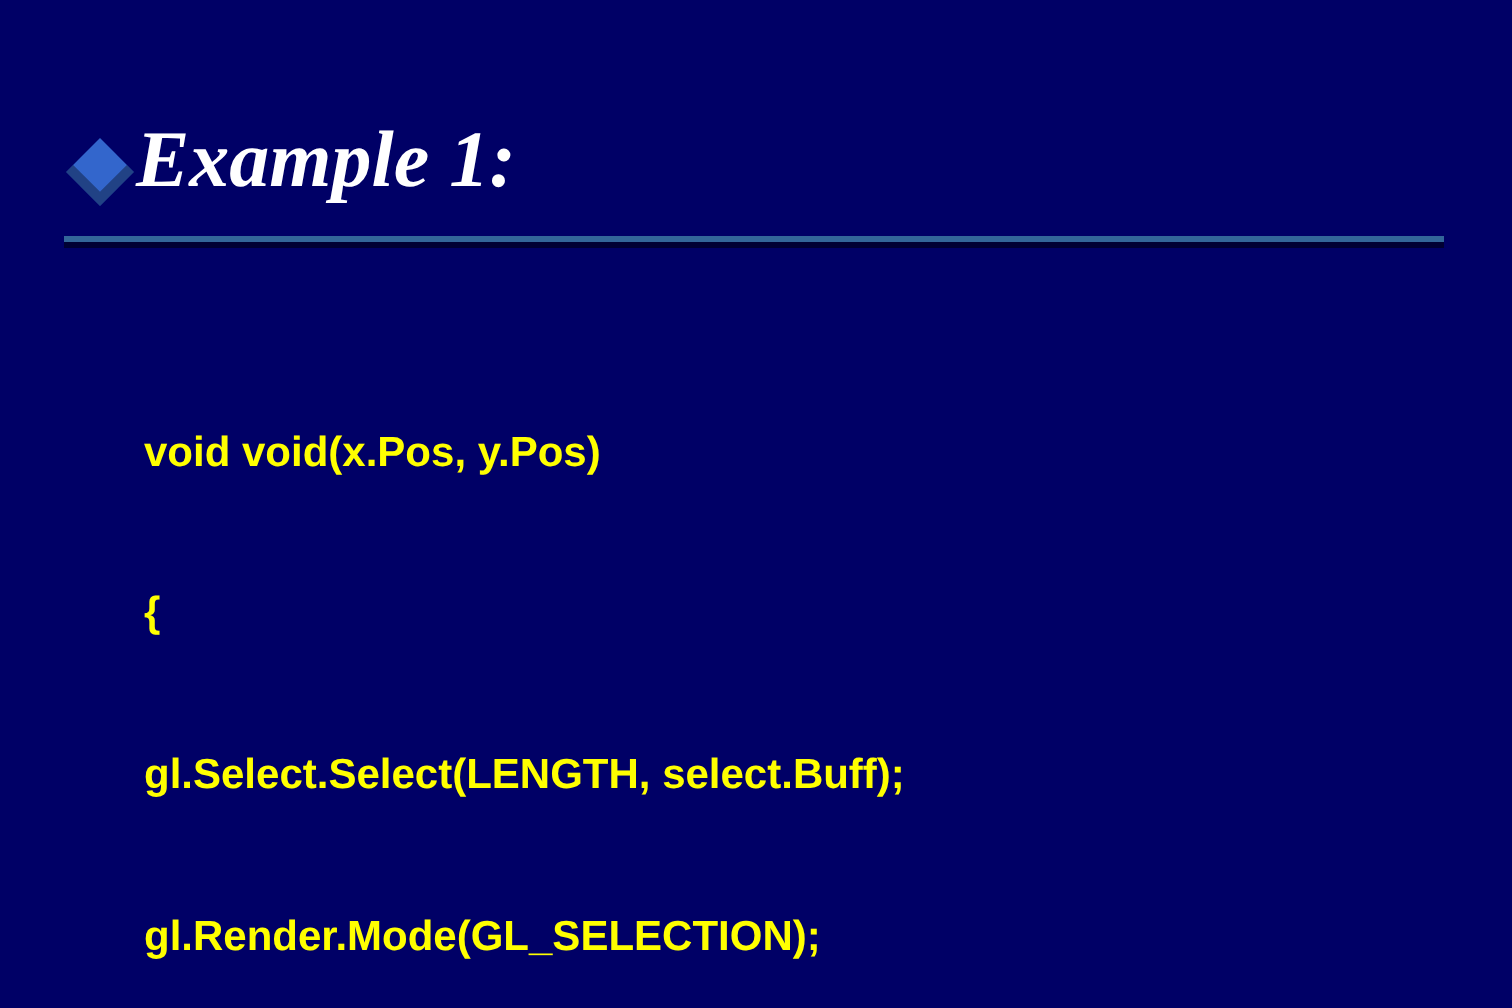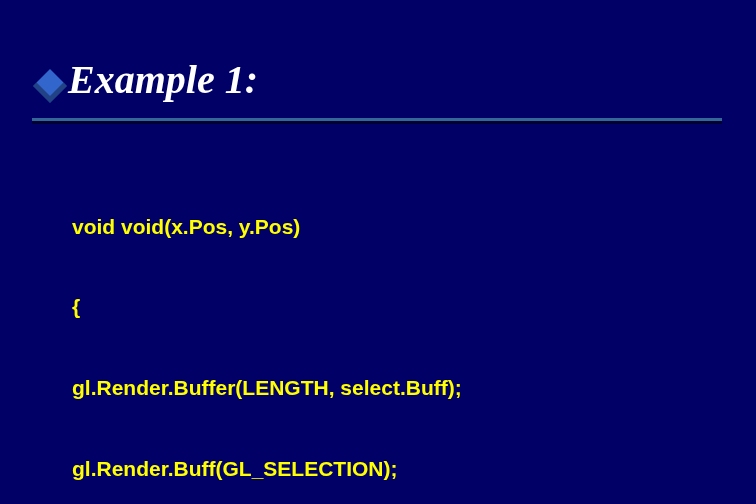--- a/index.html
+++ b/index.html
@@ -85,22 +85,22 @@
   </div>
 
   <div class="underline">
     <div class="bar"></div>
     <div class="shadow"></div>
   </div>
 
   <div class="code">
     <div>void void(x.Pos, y.Pos)</div>
     <div>{</div>
-    <div>gl.Render.Buffer(LENGTH, select.Buff);</div>
-    <div>gl.Render.Buff(GL_SELECTION);</div>
+    <div>gl.Select.Select(LENGTH, select.Buff);</div>
+    <div>gl.Render.Mode(GL_SELECTION);</div>
     
     
     
     
     
     
     
     
   </div>
 

